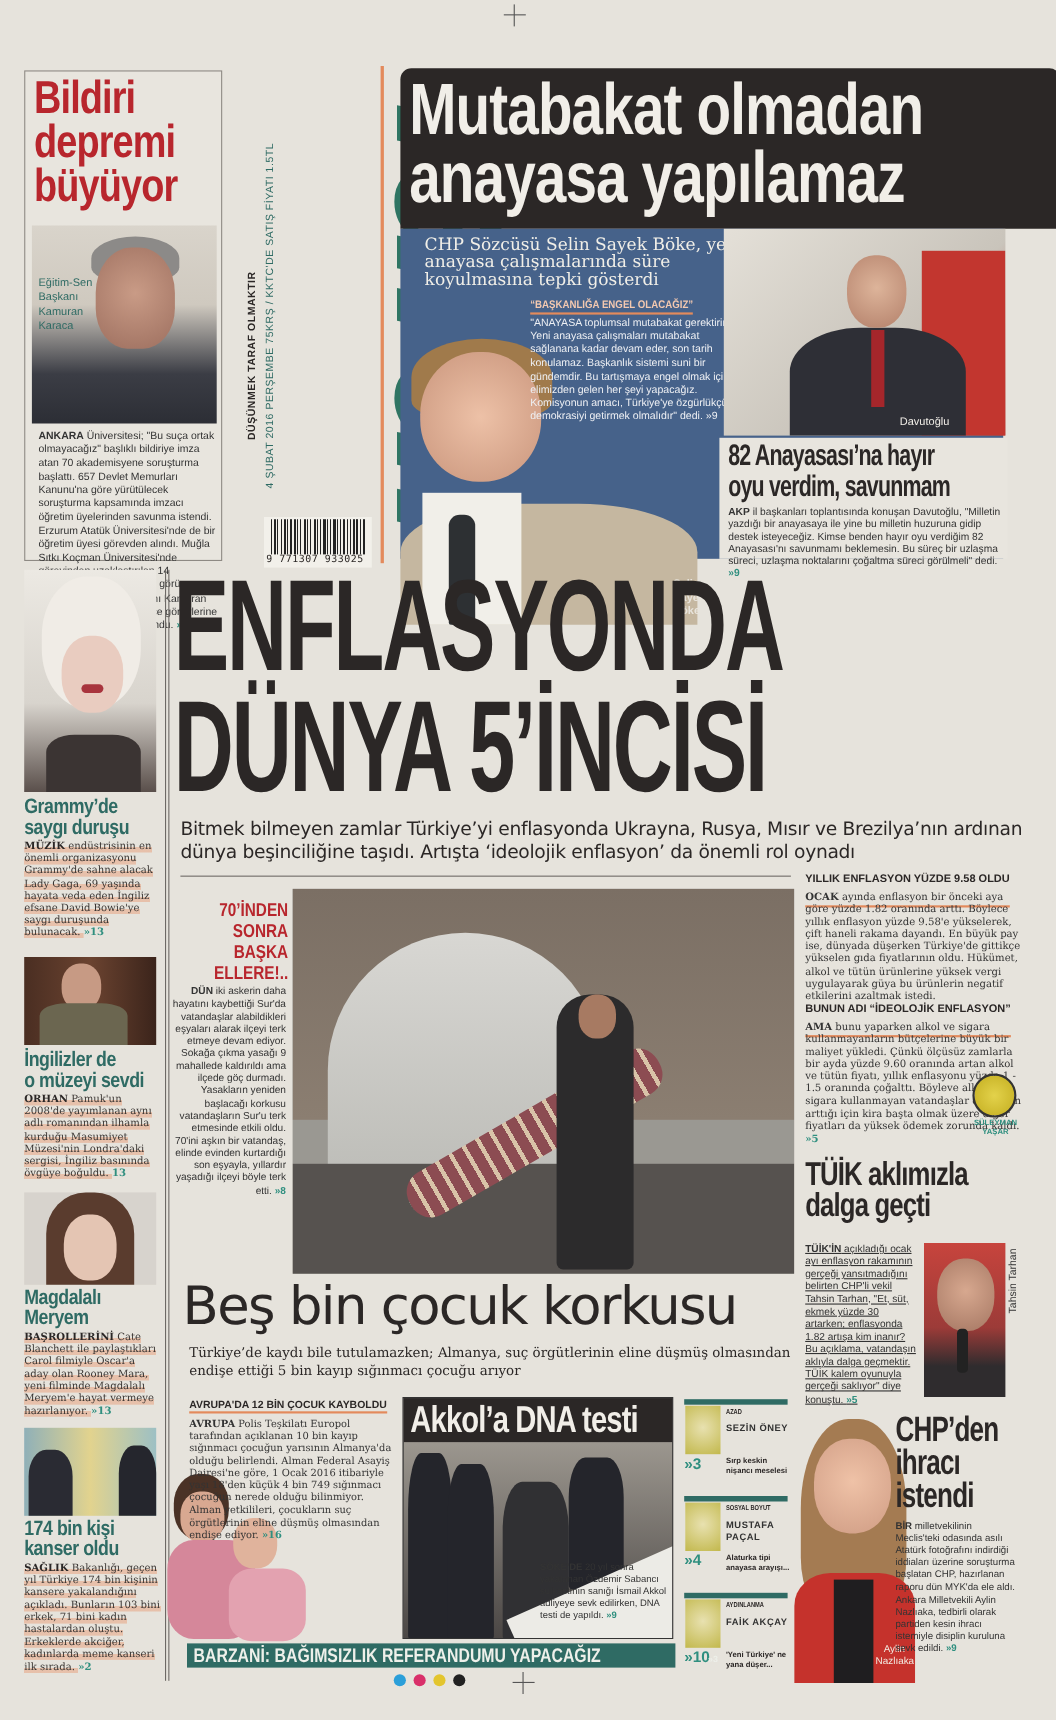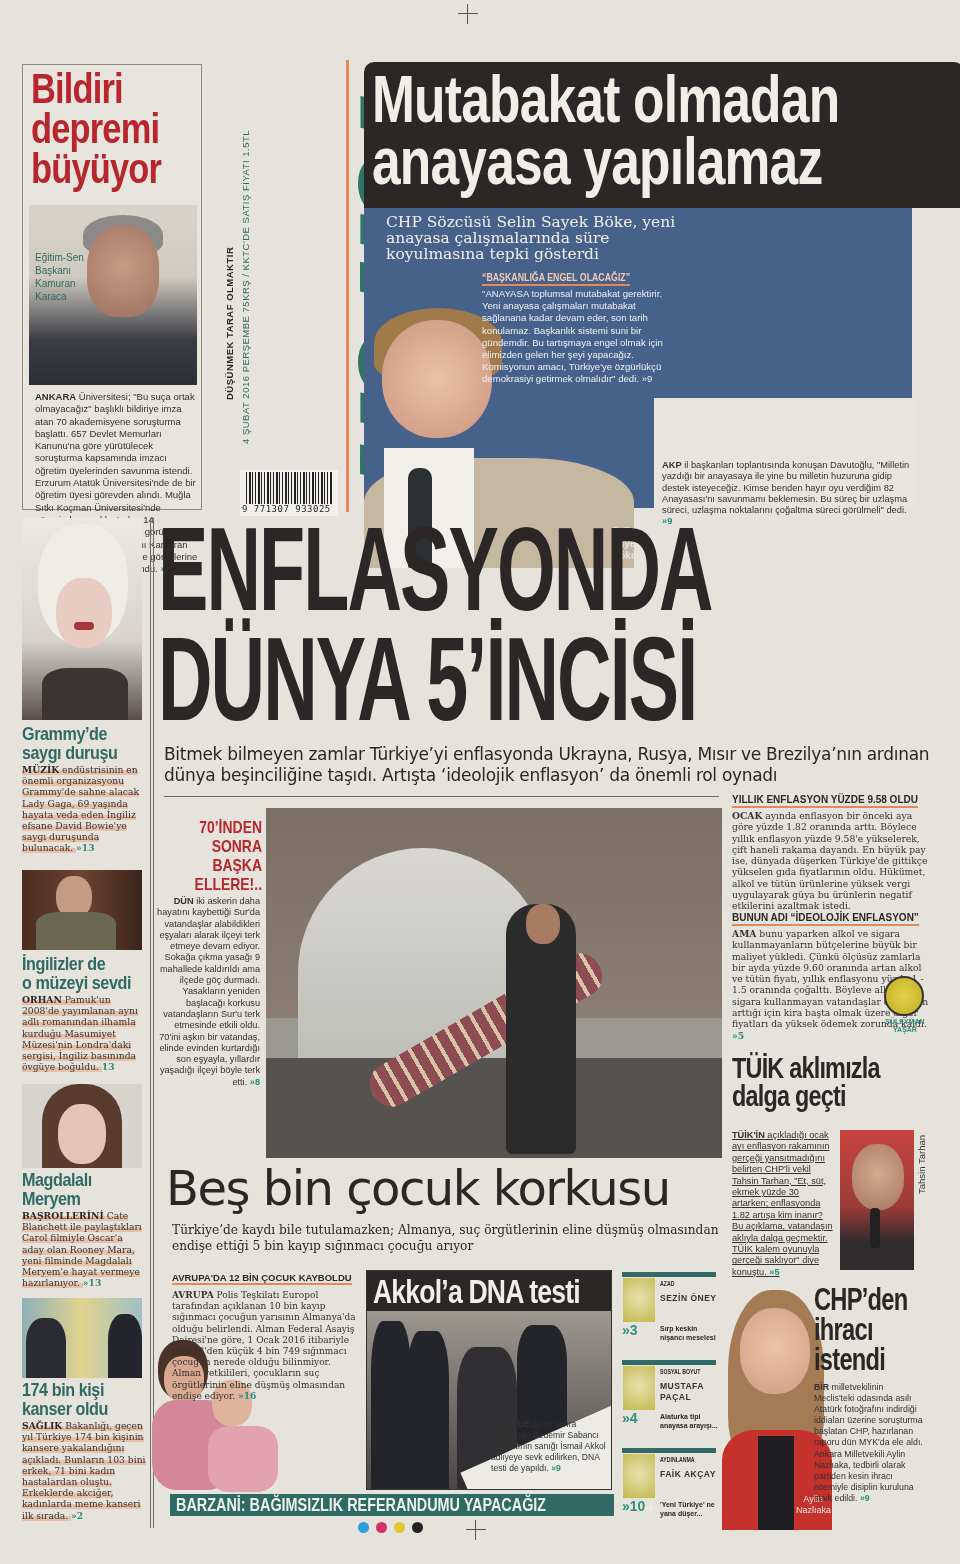--- a/index.html
+++ b/index.html
@@ -82,21 +82,21 @@
   .sur-photo { left: 266px; top: 808px; width: 456px; height: 350px; overflow: hidden; background: #9a9892; }
   .arch-wall { position: absolute; left: 0; top: 0; width: 456px; height: 210px; background: linear-gradient(180deg,#7b6f64,#8b7e71); }
   .arch { position: absolute; left: 32px; top: 40px; width: 250px; height: 260px; border-radius: 125px 125px 0 0; background: linear-gradient(180deg,#d8d7d3,#b9b9b4); }
   .ground { position: absolute; left: 0; top: 250px; width: 456px; height: 100px; background: #56524f; }
   .man { position: absolute; left: 240px; top: 96px; width: 70px; height: 250px; background: #2c2b2c; border-radius: 30px 30px 6px 6px; }
   .man-face { position: absolute; left: 260px; top: 96px; width: 34px; height: 40px; border-radius: 45%; background: #a77a62; }
   .carpet { position: absolute; left: 90px; top: 200px; width: 260px; height: 44px; background: repeating-linear-gradient(90deg,#8c4c52 0 10px,#d9c3a8 10px 14px); transform: rotate(-30deg); border-radius: 20px; }
 
   
   .right-col { left: 732px; top: 794px; width: 212px; }
-  .rc-head { position: absolute; left: 0; font-size: 10px; font-weight: bold; color: #2b2726; border-bottom: 2px solid #e38a5c; white-space: nowrap; padding-bottom: 1px; }
+  .rc-head { position: absolute; left: 0; font-size: 10px; font-weight: bold; color: #2b2726; border-bottom: 2px solid #e38a5c; white-space: nowrap; padding-bottom: 18px; }
   .rc-text { position: absolute; left: 0; width: 204px; font-family: "DejaVu Serif", serif; font-size: 9.2px; line-height: 11.3px; color: #333; }
   .yasar-pic { position: absolute; left: 152px; top: 182px; width: 40px; height: 40px; border-radius: 50%; background: radial-gradient(circle, #e3d24b, #c3ad1f); border: 2px solid #333; }
   .yasar-name { position: absolute; left: 148px; top: 224px; width: 50px; text-align: center; font-size: 7px; font-weight: bold; color: #2f8f7f; line-height: 8px; }
   .tuik-head { position: absolute; left: 0; top: 260px; font-size: 30px; line-height: 28px; font-weight: bold; color: #2b2726; white-space: nowrap; letter-spacing: -1px; }
   .tuik-head span { display: block; transform: scaleX(0.78); transform-origin: left; }
   .tuik-text { position: absolute; left: 0; top: 336px; width: 102px; font-size: 9.2px; line-height: 11.4px; color: #333; text-decoration: underline; }
   .tarhan-photo { position: absolute; left: 108px; top: 336px; width: 74px; height: 140px; background: linear-gradient(180deg,#c7443d,#9c3b38 55%,#2f2c2e 80%); overflow: hidden; }
   .tarhan-face { position: absolute; left: 12px; top: 14px; width: 52px; height: 66px; border-radius: 46%; background: radial-gradient(circle at 50% 45%, #d7a88f, #a47662); }
   .tarhan-mic { position: absolute; left: 30px; top: 78px; width: 10px; height: 40px; background: #222; border-radius: 4px; }
   .tarhan-caption { position: absolute; left: 184px; top: 400px; font-size: 9.5px; color: #333; transform-origin: 0 0; transform: rotate(-90deg); white-space: nowrap; }
@@ -186,21 +186,32 @@
       <div class="selin-jacket"></div>
       <div class="selin-shirt"></div>
       <div class="selin-hair"></div>
       <div class="selin-face"></div>
       <div class="mic"></div>
       <div class="selin-caption" style="width:40px">Selin Sayek Böke</div>
     </div>
     <div class="chp-lead">CHP Sözcüsü Selin Sayek Böke, yeni anayasa çalışmalarında süre koyulmasına tepki gösterdi</div>
     <div class="quote-head">“BAŞKANLIĞA ENGEL OLACAĞIZ”</div>
     <div class="quote-text">"ANAYASA toplumsal mutabakat gerektirir. Yeni anayasa çalışmaları mutabakat sağlanana kadar devam eder, son tarih konulamaz. Başkanlık sistemi suni bir gündemdir. Bu tartışmaya engel olmak için elimizden gelen her şeyi yapacağız. Komisyonun amacı, Türkiye'ye özgürlükçü demokrasiyi getirmek olmalıdır" dedi. »9</div>
+    <div class="dav-photo">
+      <div class="dav-flag"></div>
+      <div class="dav-body"></div>
+      <div class="dav-tie"></div>
+      <div class="dav-face"></div>
+      <div class="dav-caption">Davutoğlu</div>
+    </div>
     <div class="dav-panel"></div>
+    <div class="dav-head">
+      <span>82 Anayasası’na hayır</span>
+      <span>oyu verdim, savunmam</span>
+    </div>
     <p class="dav-text"><b>AKP</b><span> il başkanları toplantısında konuşan Davutoğlu, "Milletin yazdığı bir anayasaya ile yine bu milletin huzuruna gidip destek isteyeceğiz. Kimse benden hayır oyu verdiğim 82 Anayasası'nı savunmamı beklemesin. Bu süreç bir uzlaşma süreci, uzlaşma noktalarını çoğaltma süreci görülmeli" dedi. </span><span class="ref">»9</span></p>
   </div>
 </div>
 
 <div class="abs col-divider"></div>
 <div class="abs col-divider2"></div>
 
 <div class="abs left-col">
   <div class="side-photo" style="top:0;height:202px;background:linear-gradient(180deg,#ece9e3,#d8d4cd 60%,#5a4f4b)">
     <div style="position:absolute;left:16px;top:6px;width:90px;height:120px;border-radius:45%;background:#f0ece6"></div>

